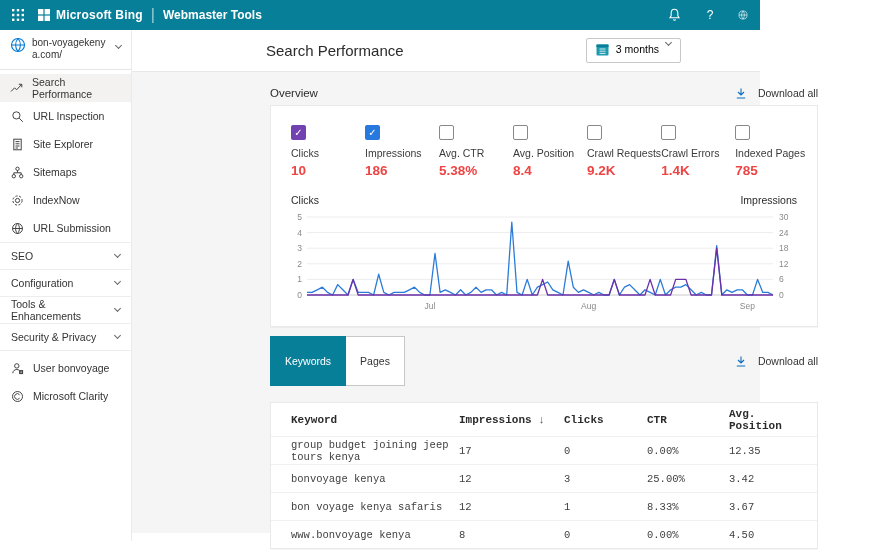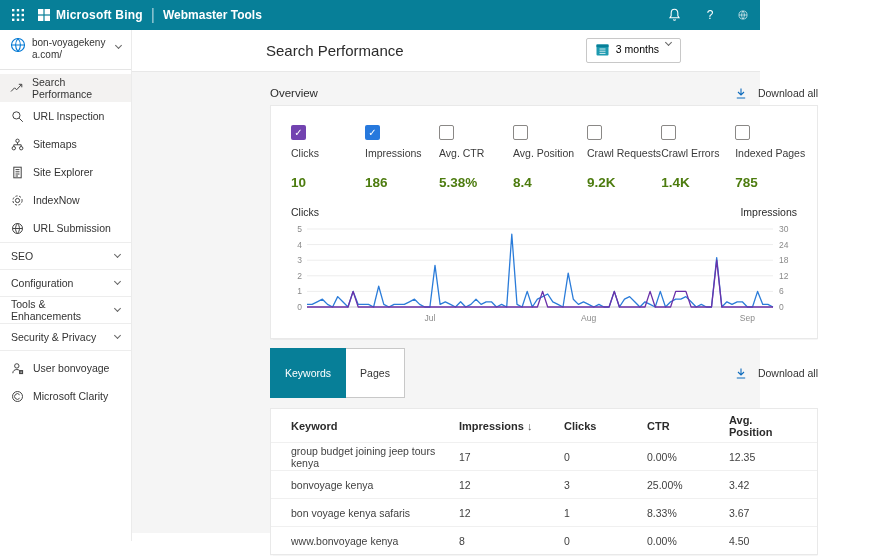--- a/index.html
+++ b/index.html
@@ -55,34 +55,34 @@
   .card { background:#fff; border:1px solid #e9e9e9; box-shadow:0 0.5px 1px rgba(0,0,0,.04); }
   .overview-card { margin-top:6px; padding:19px 20px 6px; }
 
   .metrics { display:flex; }
   .metric { flex:0 0 74px; cursor:pointer; }
   .metric:last-child { flex:0 0 80px; }
   .mcheck { width:15px; height:15px; border:1px solid #8a8886; border-radius:2px; background:#fff;
     display:flex; align-items:center; justify-content:center; font-size:10px; color:#fff; }
   .mcheck.checked { border:none; }
   .mlabel { font-size:10.5px; color:#3b3b3b; margin-top:7px; white-space:nowrap; }
-  .mvalue { font-size:13.5px; font-weight:bold; color:#4d7c0f; margin-top:16px; }
+  .mvalue { font-size:13.5px; font-weight:bold; color:#ef4444; margin-top:4px; }
 
   .chart-labels { display:flex; justify-content:space-between; margin-top:16px; font-size:10.5px; color:#2b2b2b; }
   .chart-wrap { margin-top:4px; }
 
   
   .listby-head { padding-top:16px; }
   .listby-row { display:flex; align-items:center; justify-content:space-between; margin-top:9px; }
   .tabs { display:flex; }
   .tab { font-size:10.5px; padding:18px 14px; border:1px solid #c8c8c8; background:#fff; color:#333; cursor:pointer; }
   .tab.active { background:#077f98; border-color:#077f98; color:#fff; }
   .tab + .tab { border-left:none; }
 
-  .table-card { margin-top:10px; }
+  .table-card { margin-top:16px;font-family:Liberation Mono, monospace; }
   .trow { display:grid; grid-template-columns:168px 105px 83px 82px 1fr; align-items:center;
     padding:0 20px; }
   .thead { height:33px; font-size:11px; font-weight:bold; color:#2b2b2b; }
   .tbody-row { height:28px; border-top:1px solid #f0f0f0; font-size:10.5px; color:#3f3f3f; cursor:pointer; }
   .sort-arrow { font-weight:normal; color:#555; }
   svg text { font-family:"Liberation Sans", sans-serif; }
 </style>
 </head>
 <body>
 
@@ -156,36 +156,36 @@
             <svg width="13" height="13" viewBox="0 0 13 13" fill="none" stroke="#444" stroke-width="1">
               <circle cx="5.4" cy="5.4" r="3.6"></circle>
               <path d="M8.2 8.2 L11.8 11.8"></path>
             </svg>
           </span>
           <span>URL Inspection</span>
         </div>
         <div class="nav-item">
           <span class="nicon">
             <svg width="13" height="13" viewBox="0 0 13 13" fill="none" stroke="#444" stroke-width="1">
+              <rect x="2.8" y="1.2" width="7.4" height="10.6"></rect>
+              <path d="M4.5 3.6 h4 M4.5 5.8 h4 M4.5 8 h4 M4.5 10 h2.5"></path>
+            </svg>
+          </span>
+          <span>Site Explorer</span>
+        </div>
+        <div class="nav-item">
+          <span class="nicon">
+            <svg width="13" height="13" viewBox="0 0 13 13" fill="none" stroke="#444" stroke-width="1">
               <circle cx="6.5" cy="2.8" r="1.7"></circle>
               <circle cx="2.8" cy="10.2" r="1.7"></circle>
               <circle cx="10.2" cy="10.2" r="1.7"></circle>
               <path d="M6.5 4.5 V6.8 M6.5 6.8 H2.8 V8.5 M6.5 6.8 H10.2 V8.5"></path>
             </svg>
           </span>
           <span>Sitemaps</span>
-        </div>
-        <div class="nav-item">
-          <span class="nicon">
-            <svg width="13" height="13" viewBox="0 0 13 13" fill="none" stroke="#444" stroke-width="1">
-              <rect x="2.8" y="1.2" width="7.4" height="10.6"></rect>
-              <path d="M4.5 3.6 h4 M4.5 5.8 h4 M4.5 8 h4 M4.5 10 h2.5"></path>
-            </svg>
-          </span>
-          <span>Site Explorer</span>
         </div>
         <div class="nav-item">
           <span class="nicon">
             <svg width="13" height="13" viewBox="0 0 13 13" fill="none" stroke="#444" stroke-width="1">
               <circle cx="6.5" cy="6.5" r="2.1"></circle>
               <circle cx="6.5" cy="6.5" r="4.6" stroke-dasharray="2.2 1.6"></circle>
             </svg>
           </span>
           <span>IndexNow</span>
         </div>

